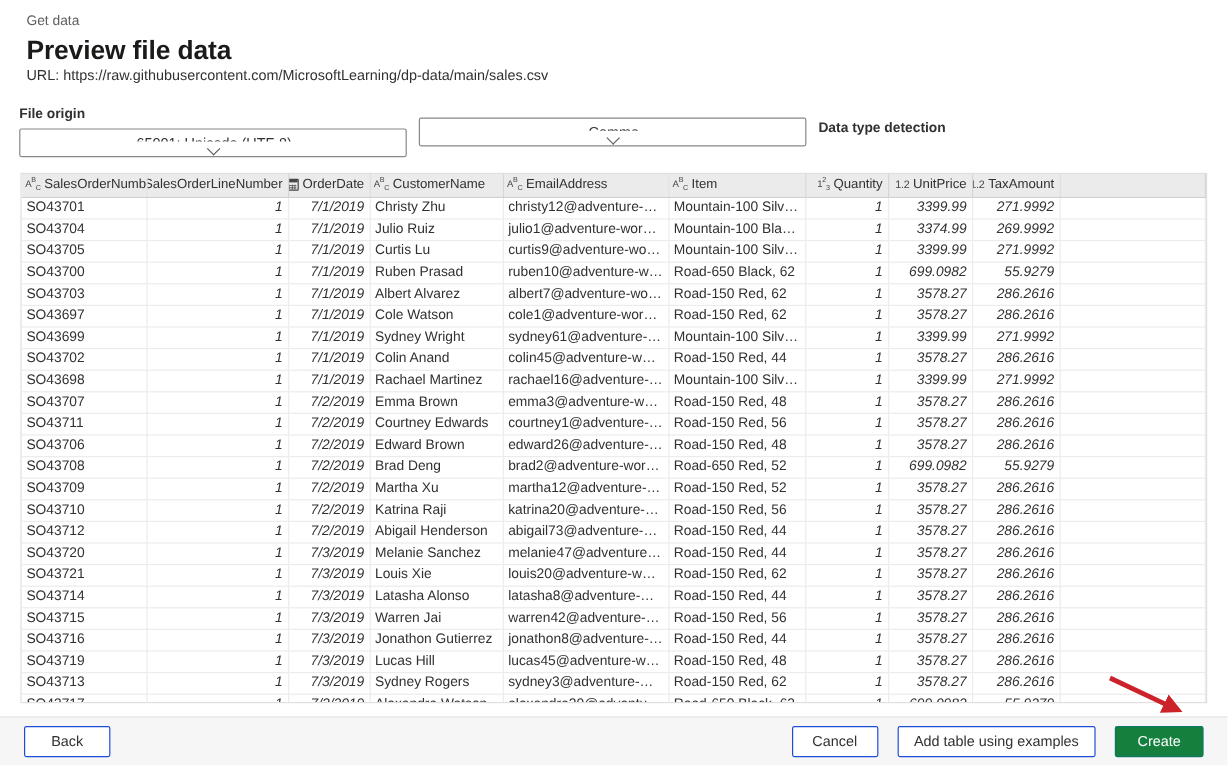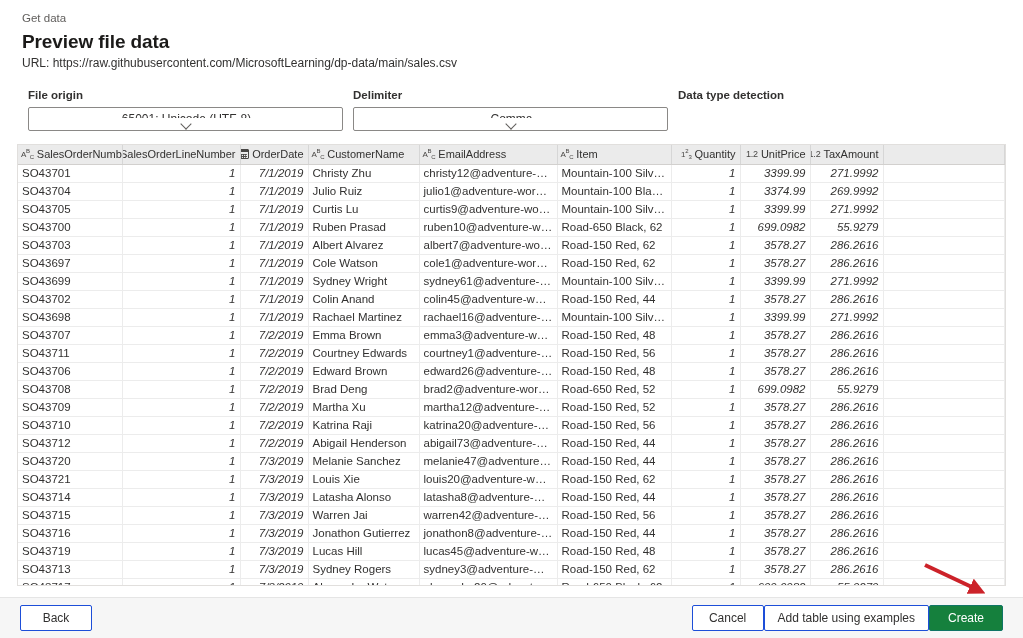--- a/index.html
+++ b/index.html
@@ -21,44 +21,45 @@
   .page-header {
     padding: 10px 22px 0 22px;
   }
   .breadcrumb {
     font-size: 11.5px;
     color: #605e5c;
     line-height: 16px;
     margin-bottom: 3px;
   }
   .page-title {
-    font-size: 19px;
+    font-size: 22px;
     font-weight: bold;
     color: #1b1a19;
     line-height: 26px;
     letter-spacing: -0.1px;
   }
 
   
   .url-line {
     padding: 0 22px;
     font-size: 12px;
     color: #323130;
     line-height: 16px;
     white-space: nowrap;
   }
   .url-label { color: #323130; }
   .url-value { color: #323130; }
 
   
   .options-row {
     display: flex;
-    padding: 0 28px;
+    padding: 0 16px;
     margin-top: 17px;
     gap: 10px;
+    align-items: center;
   }
   .option-field { display: flex; flex-direction: column; }
   .option-field.origin   { width: 326px; }
   .option-field.delim    { width: 326px; }
   .option-field.detect   { width: 328px; }
   .option-label {
     font-size: 11.5px;
     font-weight: bold;
     color: #323130;
     line-height: 15px;
@@ -217,21 +218,21 @@
     border-top: 1px solid #e5e5e5;
     display: flex;
     align-items: center;
     padding: 0 20px;
     box-sizing: border-box;
   }
   .footer-right {
     margin-left: auto;
     display: flex;
     align-items: center;
-    gap: 0;
+    gap: 16px;
     padding-left: 36px;
   }
   .btn {
     height: 26px;
     min-width: 72px;
     padding: 0 13px;
     border: 1px solid #1d4ed8;
     border-radius: 2px;
     background: #ffffff;
     color: #323130;
@@ -279,21 +280,20 @@
 
   <div class="option-field origin">
     <div class="option-label">File origin</div>
     <div class="dropdown">
       <span class="dd-value">65001: Unicode (UTF-8)</span>
       <span class="chev"></span>
     </div>
   </div>
 
   <div class="option-field delim">
-    <div class="option-label">Delimiter</div>
     <div class="dropdown">
       <span class="dd-value">Comma</span>
       <span class="chev"></span>
     </div>
   </div>
 
   <div class="option-field detect">
     <div class="option-label">Data type detection</div>
   </div>
 

